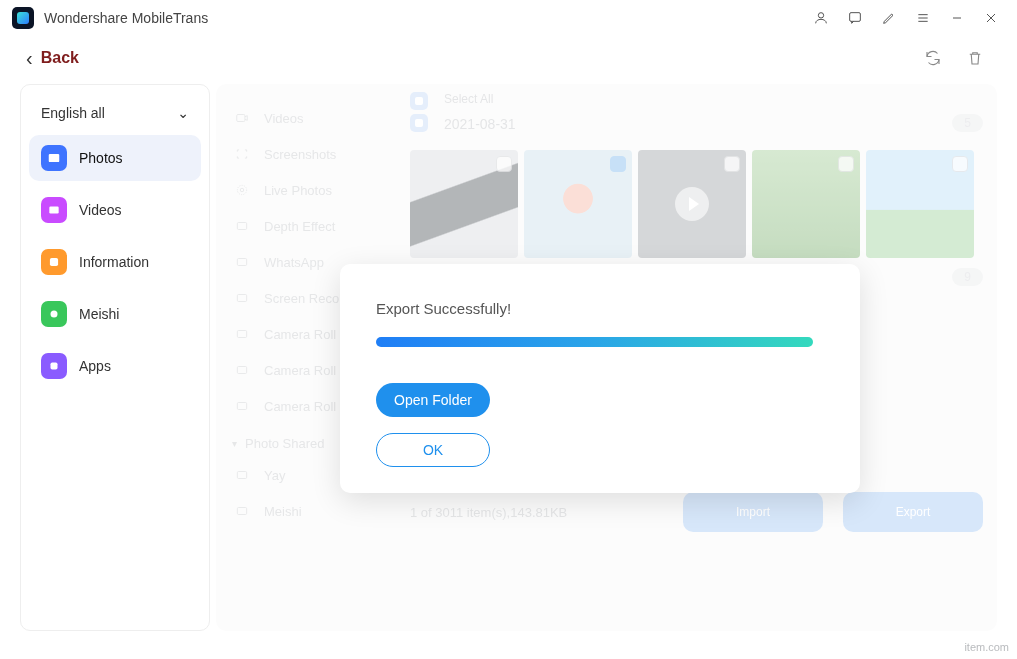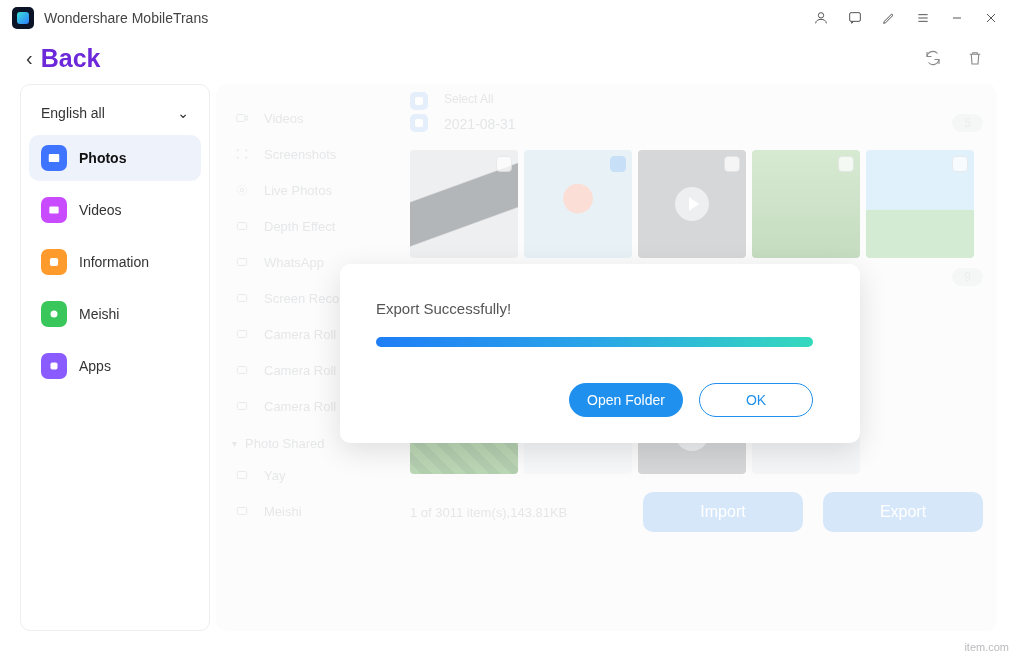--- a/index.html
+++ b/index.html
@@ -11,35 +11,35 @@
   .app-logo-inner { width:12px; height:12px; border-radius:3px; background: linear-gradient(135deg,#3be0d6,#2d7dff); }
   .app-title { font-size: 14px; color:#444; }
   .titlebar-spacer { flex:1; }
   .title-icon { width:28px; height:28px; display:flex; align-items:center; justify-content:center; color:#555; cursor:pointer; margin-left:6px; }
   .title-icon svg { width:16px; height:16px; stroke:#555; fill:none; stroke-width:1.5; }
 
   
   .backbar { display:flex; align-items:center; padding: 6px 26px 10px 26px; }
   .back-btn { display:flex; align-items:center; cursor:pointer; }
   .back-chev { font-size:20px; color:#333; margin-right:8px; }
-  .back-label { font-size:25px; font-weight:600; color:#6d28d9; }
+  .back-label { font-size:16px; font-weight:600; color:#7f1d1d; }
   .backbar-spacer { flex:1; }
   .bar-icon { width:32px; height:32px; display:flex; align-items:center; justify-content:center; color:#888; cursor:pointer; margin-left:10px; }
   .bar-icon svg { width:18px; height:18px; stroke:#888; fill:none; stroke-width:1.5; }
 
   
   .main { display:flex; height: calc(100% - 92px); padding: 0 20px 20px 20px; }
   .panel { background:#f9f9f9; border-radius:10px; position:relative; }
 
   
   .sidebar { width:190px; background:#fff; border:1px solid #eee; border-radius:10px; padding: 14px 8px; }
   .filter { display:flex; align-items:center; justify-content:space-between; padding: 6px 12px 14px 12px; font-size:14px; color:#333; cursor:pointer;}
   .nav-item { display:flex; align-items:center; padding:10px 12px; border-radius:10px; cursor:pointer; margin-bottom:6px; }
   .nav-item.active { background:#eef2fb; }
-  .nav-item.active .nav-label { color:#111; font-weight:700; }
+  .nav-item.active .nav-label { color:#111; font-weight:400; }
   .nav-ico { width:26px; height:26px; border-radius:7px; margin-right:12px; display:flex; align-items:center; justify-content:center; }
   .nav-ico svg { width:14px; height:14px; fill:#fff; }
   .nav-label { font-size:14px; color:#333; }
 
   
   .cats { width:180px; padding: 16px 10px; }
   .cat-item { display:flex; align-items:center; padding:10px 6px; color:#c7c9cc; font-size:13px; cursor:pointer;}
   .cat-ico { width:20px; height:16px; margin-right:12px; display:flex; align-items:center; justify-content:center;}
   .cat-ico svg { width:18px; height:14px; fill:none; stroke:#c7c9cc; stroke-width:1.5;}
   .cat-header { display:flex; align-items:center; padding:12px 6px 6px 6px; color:#c7c9cc; font-size:13px;}
@@ -61,28 +61,28 @@
   .thumb .play { position:absolute; inset:0; display:flex; align-items:center; justify-content:center;}
   .thumb .play div { width:34px; height:34px; border-radius:50%; background:rgba(255,255,255,.6); display:flex; align-items:center; justify-content:center;}
   .thumb .play div::after{ content:''; border-left:10px solid #fff; border-top:7px solid transparent; border-bottom:7px solid transparent; margin-left:3px;}
 
   .date2-row { display:flex; align-items:center; margin:4px 0;}
   .sq-check { width:16px; height:16px; border:1.5px solid #cfd1d4; border-radius:4px; margin-right:18px;}
 
   .footer { display:flex; align-items:center; gap:20px; padding-top:8px;}
   .status { font-size:13px; color:#c6c8cb; }
   .footer-spacer { flex:1; }
-  .big-btn { width:160px; height:40px; border-radius:10px; display:flex; align-items:center; justify-content:center; font-size:16px; color:#fff; cursor:pointer;}
+  .big-btn { width:140px; height:40px; border-radius:10px; display:flex; align-items:center; justify-content:center; font-size:12px; color:#fff; cursor:pointer;}
 
   
   .scrim { position:absolute; inset:0; background:rgba(255,255,255,0.55);}
   .modal { position:absolute; left:340px; top:264px; width:520px; background:#fff; border-radius:10px; box-shadow:0 8px 30px rgba(0,0,0,.12); padding:36px 47px 26px 36px;}
   .modal-title { font-size:15px; color:#555; margin-bottom:20px;}
   .progress { height:10px; border-radius:6px; background:linear-gradient(90deg,#1f7ef6,#2aa5e8,#34d9bd); margin-bottom:36px;}
-  .modal-actions { display:flex; justify-content:flex-end; gap:16px;}
+  .modal-actions { display:flex; justify-content:flex-end; gap:16px;flex-direction:column;}
   .mbtn { width:114px; height:34px; border-radius:18px; display:flex; align-items:center; justify-content:center; font-size:14px; cursor:pointer;}
   .mbtn.primary { background:#1f90ed; color:#fff;}
   .mbtn.secondary { border:1.5px solid #1f90ed; color:#1f90ed; background:#fff;}
 
   .watermark { position:absolute; right:8px; bottom:6px; font-size:11px; color:#b9bbbe;}
 
   
   .t-portrait{ background:linear-gradient(160deg,#d9dce0 35%,#585d63 36%,#585d63 65%,#d9dce0 66%);}
   .t-flower{ background:radial-gradient(circle at 50% 45%, #f6b9a6 0 18%, #cde0eb 19% 100%);}
   .t-grey{ background:#a3a7ab;}

